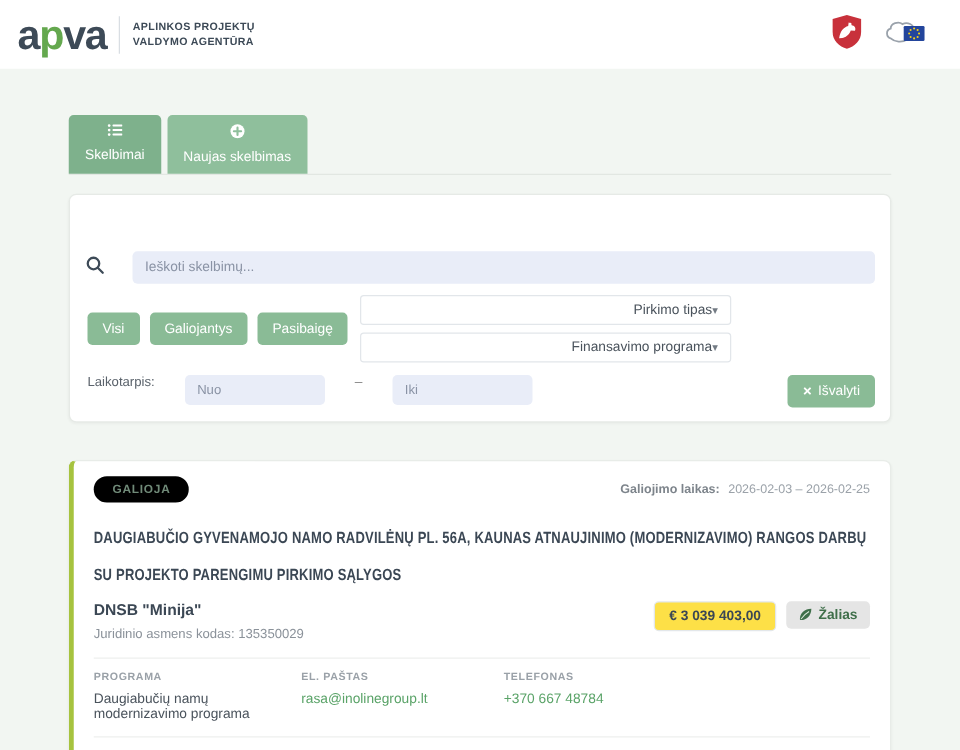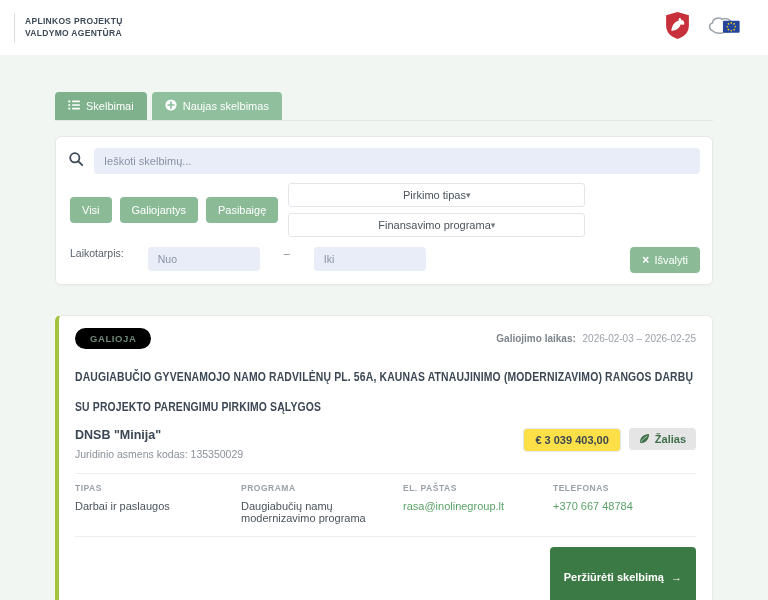--- a/index.html
+++ b/index.html
@@ -23,48 +23,48 @@
   .tagline { font-size:8.5px; font-weight:bold; color:#3d4a57; line-height:1.3; letter-spacing:.3px; }
   .header-icons { display:flex; align-items:center; gap:16px; }
 
   
   .main { padding:37px 55px 0 55px; }
 
   .tabs-row { display:flex; gap:5px; border-bottom:1px solid #e2e7e2; width:658px; }
   .tab {
     display:flex; align-items:center; gap:6px;
     padding:7px 13px; font-size:11px; color:#ffffff;
-    border-radius:4px 4px 0 0; cursor:default;
+    border-radius:4px 4px 0 0; cursor:default;flex-direction:column;
   }
   .tab-active { background:#7eb18c; }
   .tab-alt { background:#8fbf9c; }
 
   
   .filter-panel {
     margin-top:15px; width:658px; background:#ffffff;
     border:1px solid #e6eae6; border-radius:6px;
     padding:11px 12px; box-shadow:0 1px 2px rgba(0,0,0,.04);
   }
-  .search-row { display:flex; align-items:center; gap:10px; margin-bottom:9px; }
+  .search-row { display:flex; align-items:center; gap:22px; margin-bottom:9px;margin-top:34px; }
   .search-input {
     flex:1; height:26px; background:#e9edf8; border:none; border-radius:4px;
     padding:0 10px; font-size:11px; color:#555; font-family:inherit;
   }
   .search-input::placeholder { color:#8a93a5; }
 
   .filter-mid { display:flex; align-items:center; gap:10px; margin-bottom:10px; padding-left:2px; }
   .btn-group { display:flex; gap:8px; }
   .filter-btn {
     background:#8abb96; color:#fff; border:none; border-radius:4px;
     font-size:11px; padding:7px 12px; font-family:inherit; cursor:pointer;
   }
   .dropdown-stack { display:flex; flex-direction:column; gap:6px; width:297px; }
   .dropdown {
     height:24px; background:#fff; border:1px solid #e2e6ea; border-radius:3px;
-    display:flex; align-items:center; justify-content:center;
+    display:flex; align-items:center; justify-content:flex-end;
     padding:0 10px; font-size:11px; color:#4a535c; cursor:pointer;
   }
   .caret { font-size:9px; color:#737b84; }
 
   .period-row { display:flex; gap:24px; padding-left:2px; }
   .period-label { font-size:10.5px; color:#5a626b; }
   .date-input {
     width:112px; height:24px; background:#e9edf8; border:none; border-radius:4px;
     padding:0 10px; font-size:10.5px; color:#555; font-family:inherit;
   }
@@ -128,20 +128,21 @@
     background:#3c7a45; color:#fff; border:none; border-radius:4px;
     font-size:11px; font-weight:bold; padding:24px 14px; font-family:inherit;
     display:flex; align-items:center; gap:7px; cursor:pointer;
   }
 </style>
 </head>
 <body>
 
 <div class="header">
   <div class="brand">
+    <div class="logo-text"><span>a</span><span class="logo-p">p</span><span>va</span></div>
     <div class="logo-sep"></div>
     <div class="tagline">
       <div>APLINKOS PROJEKTŲ</div>
       <div>VALDYMO AGENTŪRA</div>
     </div>
   </div>
   <div class="header-icons">
     <span>
       <svg width="25" height="29" viewBox="0 0 24 28">
         <path d="M12 1 L23 4 V14 C23 21 18 25 12 27 C6 25 1 21 1 14 V4 Z" fill="#c8313b"></path>
@@ -262,24 +263,20 @@
             <path d="M11 1 C5 1 1 5 1 10 C1 10.6 1.3 11 1.9 11 C7 11 11 6.8 11 1 Z" fill="#3f6f4a"></path>
             <path d="M2 10 C4 7 6.5 5 9 3.5" stroke="#dbe9db" stroke-width="0.9" fill="none"></path>
           </svg>
           <span>Žalias</span>
         </span>
       </div>
     </div>
     <hr class="card-divider">
     <div class="fields-grid">
       <div>
-        <div class="field-label">TIPAS</div>
-        <div class="field-value">Darbai ir paslaugos</div>
-      </div>
-      <div>
         <div class="field-label">PROGRAMA</div>
         <div class="field-value">Daugiabučių namų modernizavimo programa</div>
       </div>
       <div>
         <div class="field-label">EL. PAŠTAS</div>
         <div class="field-value field-link">rasa@inolinegroup.lt</div>
       </div>
       <div>
         <div class="field-label">TELEFONAS</div>
         <div class="field-value field-link">+370 667 48784</div>

